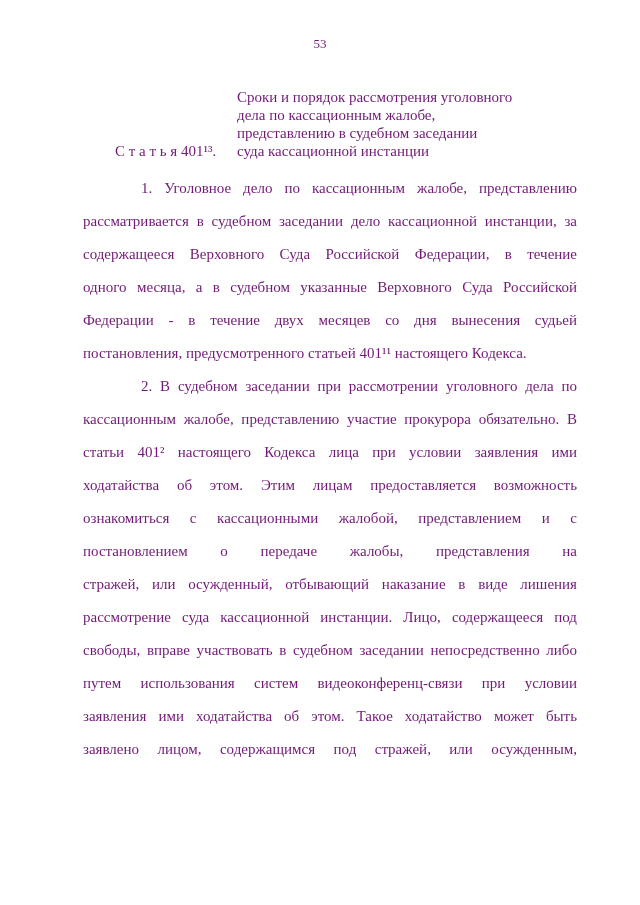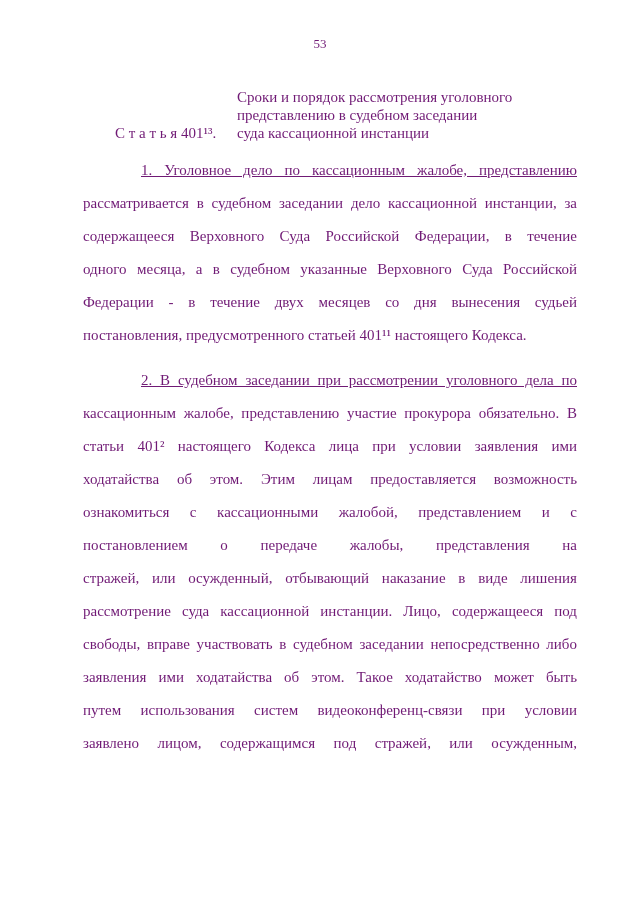--- a/index.html
+++ b/index.html
@@ -38,46 +38,45 @@
     font-weight: normal;
     font-size: 15px;
     line-height: 18px;
     max-width: 340px;
   }
   .body-text {
     margin: 12px 0 0 83px;
     width: 494px;
   }
   .para + .para {
-    margin-top: 12px;
   }
   .line {
     font-size: 15px;
     line-height: 33px;
     text-align: justify;
     text-align-last: justify;
   }
   .line.no-just {
     text-align-last: left;
   }
   .line.indent {
     text-indent: 58px;
-    text-decoration: underline;
   }
 </style>
 </head>
 <body>
 
 <div class="page">
   <div class="page-number">53</div>
 
   <div class="heading">
     <div class="article-label">С т а т ь я  401¹³.</div>
     <div class="article-title">
         <div class="title-line">Сроки и порядок рассмотрения уголовного</div>
+        <div class="title-line">дела по кассационным жалобе,</div>
         <div class="title-line">представлению в судебном заседании</div>
         <div class="title-line">суда кассационной инстанции</div>
       </div>
   </div>
 
   <div class="body-text">
       <div class="para">
         <div class="line indent">1. Уголовное дело по кассационным жалобе, представлению</div>
         <div class="line">рассматривается в судебном заседании дело кассационной инстанции, за</div>
         <div class="line">содержащееся Верховного Суда Российской Федерации, в течение</div>
@@ -88,18 +87,18 @@
       <div class="para">
         <div class="line indent">2. В судебном заседании при рассмотрении уголовного дела по</div>
         <div class="line">кассационным жалобе, представлению участие прокурора обязательно. В</div>
         <div class="line">статьи 401² настоящего Кодекса лица при условии заявления ими</div>
         <div class="line">ходатайства об этом. Этим лицам предоставляется возможность</div>
         <div class="line">ознакомиться с кассационными жалобой, представлением и с</div>
         <div class="line">постановлением о передаче жалобы, представления на</div>
         <div class="line">стражей, или осужденный, отбывающий наказание в виде лишения</div>
         <div class="line">рассмотрение суда кассационной инстанции. Лицо, содержащееся под</div>
         <div class="line">свободы, вправе участвовать в судебном заседании непосредственно либо</div>
+        <div class="line">путем использования систем видеоконференц-связи при условии</div>
         <div class="line">заявления ими ходатайства об этом. Такое ходатайство может быть</div>
-        <div class="line">путем использования систем видеоконференц-связи при условии</div>
         <div class="line">заявлено лицом, содержащимся под стражей, или осужденным,</div>
       </div>
     </div>
 </div>
 
 </body></html>

